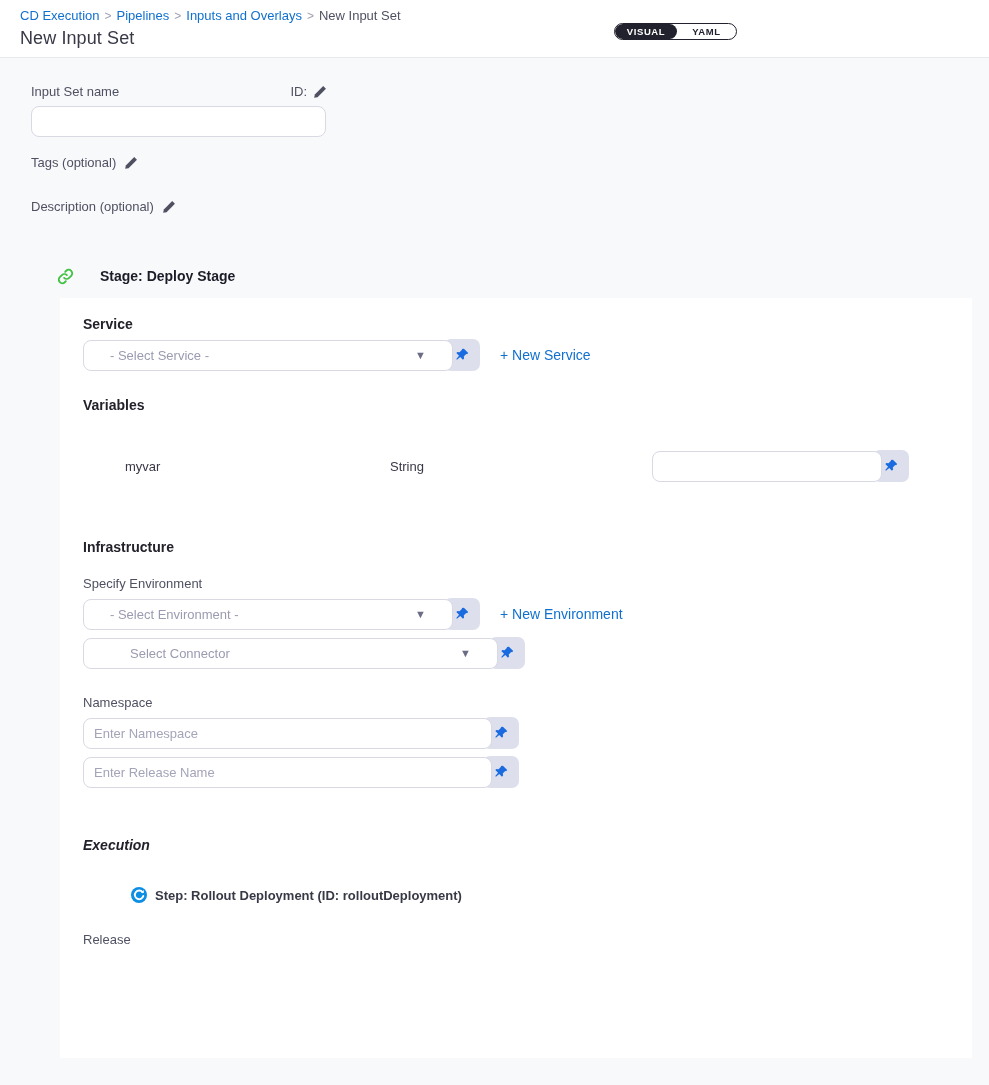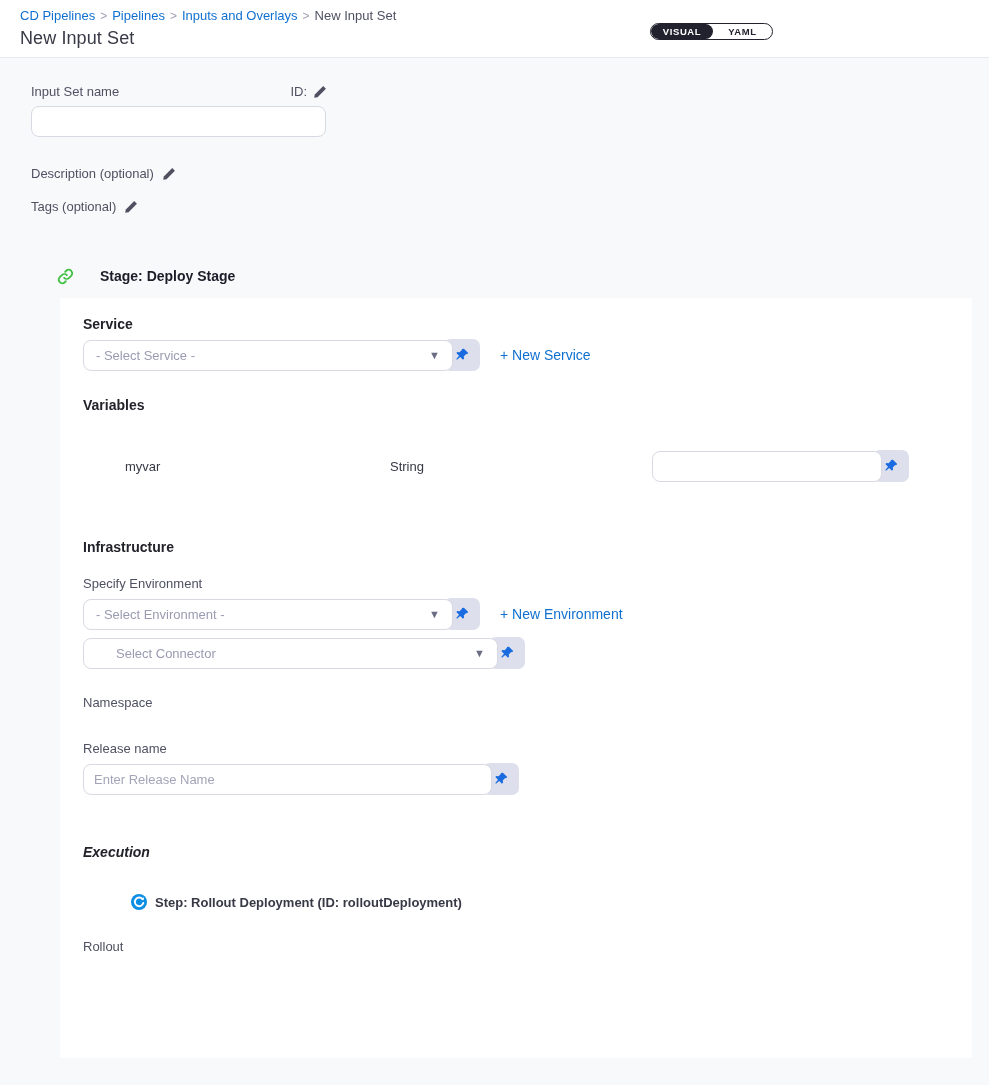--- a/index.html
+++ b/index.html
@@ -12,21 +12,21 @@
   .header {
     background: #fff; border-bottom: 1px solid #e8e9ef;
     height: 58px; padding: 7px 20px 0 20px; position: relative;
   }
   .breadcrumb { font-size: 13px; line-height: 18px; }
   .breadcrumb a { color: #1170cf; text-decoration: none; cursor: pointer; }
   .crumb-sep { color: #9fa0b2; margin: 0 5px; font-size: 12px; }
   .crumb-current { color: #4f5162; }
   .page-title { font-size: 18px; font-weight: 500; color: #383946; margin-top: 3px; letter-spacing: 0.1px; }
   .mode-toggle {
-    position: absolute; left: 650px; top: 23px;
+    position: absolute; left: 614px; top: 23px;
     width: 123px; height: 17px; border: 1px solid #22222e; border-radius: 10px;
     background: #fff; display: flex; align-items: stretch; overflow: hidden;
     font-size: 9.5px; font-weight: 700; letter-spacing: 0.6px; cursor: pointer;
   }
   .mode-visual {
     background: #22222e; color: #fff; border-radius: 9px;
     flex: 1.05; display: flex; align-items: center; justify-content: center;
   }
   .mode-yaml { flex: 1; display: flex; align-items: center; justify-content: center; color: #22222e; }
 
@@ -57,21 +57,21 @@
   .section-h { font-size: 14px; font-weight: 700; color: #22222a; }
   .field-label { font-size: 13px; color: #4f5162; display: flex; align-items: center; gap: 6px; }
   .help-icon {
     width: 14px; height: 14px; border-radius: 50%; background: #383946; color: #fff;
     font-size: 9px; font-weight: 700; display: inline-flex; align-items: center; justify-content: center; cursor: pointer;
   }
   .with-pin { display: flex; align-items: center; }
   .select-box {
     height: 31px; background: #fff; border: 1px solid #d8d9e3; border-radius: 8px;
     display: flex; align-items: center; justify-content: space-between;
-    padding: 0 12px; font-size: 13px; color: #9a9bb0; cursor: pointer;
+    padding: 0 26px; font-size: 13px; color: #9a9bb0; cursor: pointer;
     position: relative; z-index: 1;
   }
   .caret { color: #6b6d85; font-size: 11px; margin-left: 8px; }
   .pin-btn {
     height: 32px; width: 36px; margin-left: -9px; background: #dde0ec;
     border-radius: 7px; display: flex; align-items: center; justify-content: center;
     cursor: pointer; flex: none;
   }
   .inline-input {
     height: 31px; background: #fff; border: 1px solid #d8d9e3; border-radius: 8px;
@@ -100,21 +100,21 @@
   .step-title { font-size: 13px; font-weight: 700; color: #383946; }
   .label-mt { margin-top: 26px; }
   .label-mt-lg { margin-top: 31px; }
   .input-mt { margin-top: 7px; }
 </style>
 </head>
 <body>
 
 <div class="header">
   <div class="breadcrumb">
-    <a>CD Pipelines</a><span class="crumb-sep">&gt;</span><a>Pipelines</a><span class="crumb-sep">&gt;</span><a>Inputs and Overlays</a><span class="crumb-sep">&gt;</span><span class="crumb-current">New Input Set</span>
+    <a>CD Execution</a><span class="crumb-sep">&gt;</span><a>Pipelines</a><span class="crumb-sep">&gt;</span><a>Inputs and Overlays</a><span class="crumb-sep">&gt;</span><span class="crumb-current">New Input Set</span>
   </div>
   <div class="page-title">New Input Set</div>
   <div class="mode-toggle">
     <div class="mode-visual">VISUAL</div>
     <div class="mode-yaml">YAML</div>
   </div>
 </div>
 
 <div class="content">
 
@@ -124,30 +124,30 @@
       <span class="id-wrap">
         <span>ID:</span>
         <span class="pencil">
           <svg viewBox="0 0 16 16" width="14" height="14">
               <path fill="#4f5162" d="M11.7 1.2l3.1 3.1-9.6 9.6-3.9.8.8-3.9z"></path>
             </svg>
         </span>
       </span>
     </div>
     <input class="text-input" value="" style="">
+    <div class="opt-row opt-tags">
+      <span>Tags (optional)</span>
+      <span class="pencil">
+        <svg viewBox="0 0 16 16" width="14" height="14">
+            <path fill="#4f5162" d="M11.7 1.2l3.1 3.1-9.6 9.6-3.9.8.8-3.9z"></path>
+          </svg>
+      </span>
+    </div>
     <div class="opt-row opt-desc">
       <span>Description (optional)</span>
-      <span class="pencil">
-        <svg viewBox="0 0 16 16" width="14" height="14">
-            <path fill="#4f5162" d="M11.7 1.2l3.1 3.1-9.6 9.6-3.9.8.8-3.9z"></path>
-          </svg>
-      </span>
-    </div>
-    <div class="opt-row opt-tags">
-      <span>Tags (optional)</span>
       <span class="pencil">
         <svg viewBox="0 0 16 16" width="14" height="14">
             <path fill="#4f5162" d="M11.7 1.2l3.1 3.1-9.6 9.6-3.9.8.8-3.9z"></path>
           </svg>
       </span>
     </div>
   </div>
 
   <div class="stage-row">
     <span style="display:inline-flex;">
@@ -218,24 +218,29 @@
       <div class="pin-btn">
         <svg viewBox="0 0 16 16" width="14" height="14">
             <path fill="#1a6be0" d="M10.2.9l4.9 4.9-1.3 1.2-1-.2-2.8 2.9.4 2.4-1.3 1.3-3.1-3.1-3.8 3.1-.7-.7 3.1-3.8-3.1-3.1 1.3-1.3 2.4.4L8 2.1l-.2-1z"></path>
           </svg>
       </div>
     </div>
 
     <div class="field-label label-mt">
       <span>Namespace</span>
     </div>
-
-    <div class="field-label label-mt-lg">
-      <span>Release name</span>
-    </div>
+    <div class="with-pin input-mt">
+      <input class="inline-input w-ns" placeholder="Enter Namespace" style="">
+      <div class="pin-btn">
+        <svg viewBox="0 0 16 16" width="14" height="14">
+            <path fill="#1a6be0" d="M10.2.9l4.9 4.9-1.3 1.2-1-.2-2.8 2.9.4 2.4-1.3 1.3-3.1-3.1-3.8 3.1-.7-.7 3.1-3.8-3.1-3.1 1.3-1.3 2.4.4L8 2.1l-.2-1z"></path>
+          </svg>
+      </div>
+    </div>
+
     <div class="with-pin input-mt">
       <input class="inline-input w-ns" placeholder="Enter Release Name" style="">
       <div class="pin-btn">
         <svg viewBox="0 0 16 16" width="14" height="14">
             <path fill="#1a6be0" d="M10.2.9l4.9 4.9-1.3 1.2-1-.2-2.8 2.9.4 2.4-1.3 1.3-3.1-3.1-3.8 3.1-.7-.7 3.1-3.8-3.1-3.1 1.3-1.3 2.4.4L8 2.1l-.2-1z"></path>
           </svg>
       </div>
     </div>
 
     <div class="section-h exec-h">Execution</div>
@@ -244,17 +249,17 @@
         <svg viewBox="0 0 16 16" width="16" height="16">
           <circle cx="8" cy="8" r="8" fill="#0b8ee4"></circle>
           <path d="M11.6 5.3A4.3 4.3 0 1 0 12.3 9" stroke="#fff" stroke-width="1.9" fill="none" stroke-linecap="round"></path>
           <path d="M12.8 3v2.7h-2.7z" fill="#fff"></path>
         </svg>
       </span>
       <span class="step-title">Step: Rollout Deployment (ID: rolloutDeployment)</span>
     </div>
 
     <div class="field-label" style="margin-top:29px;">
-      <span>Rollout</span>
+      <span>Release</span>
     </div>
 
   </div>
 </div>
 
 </body></html>

